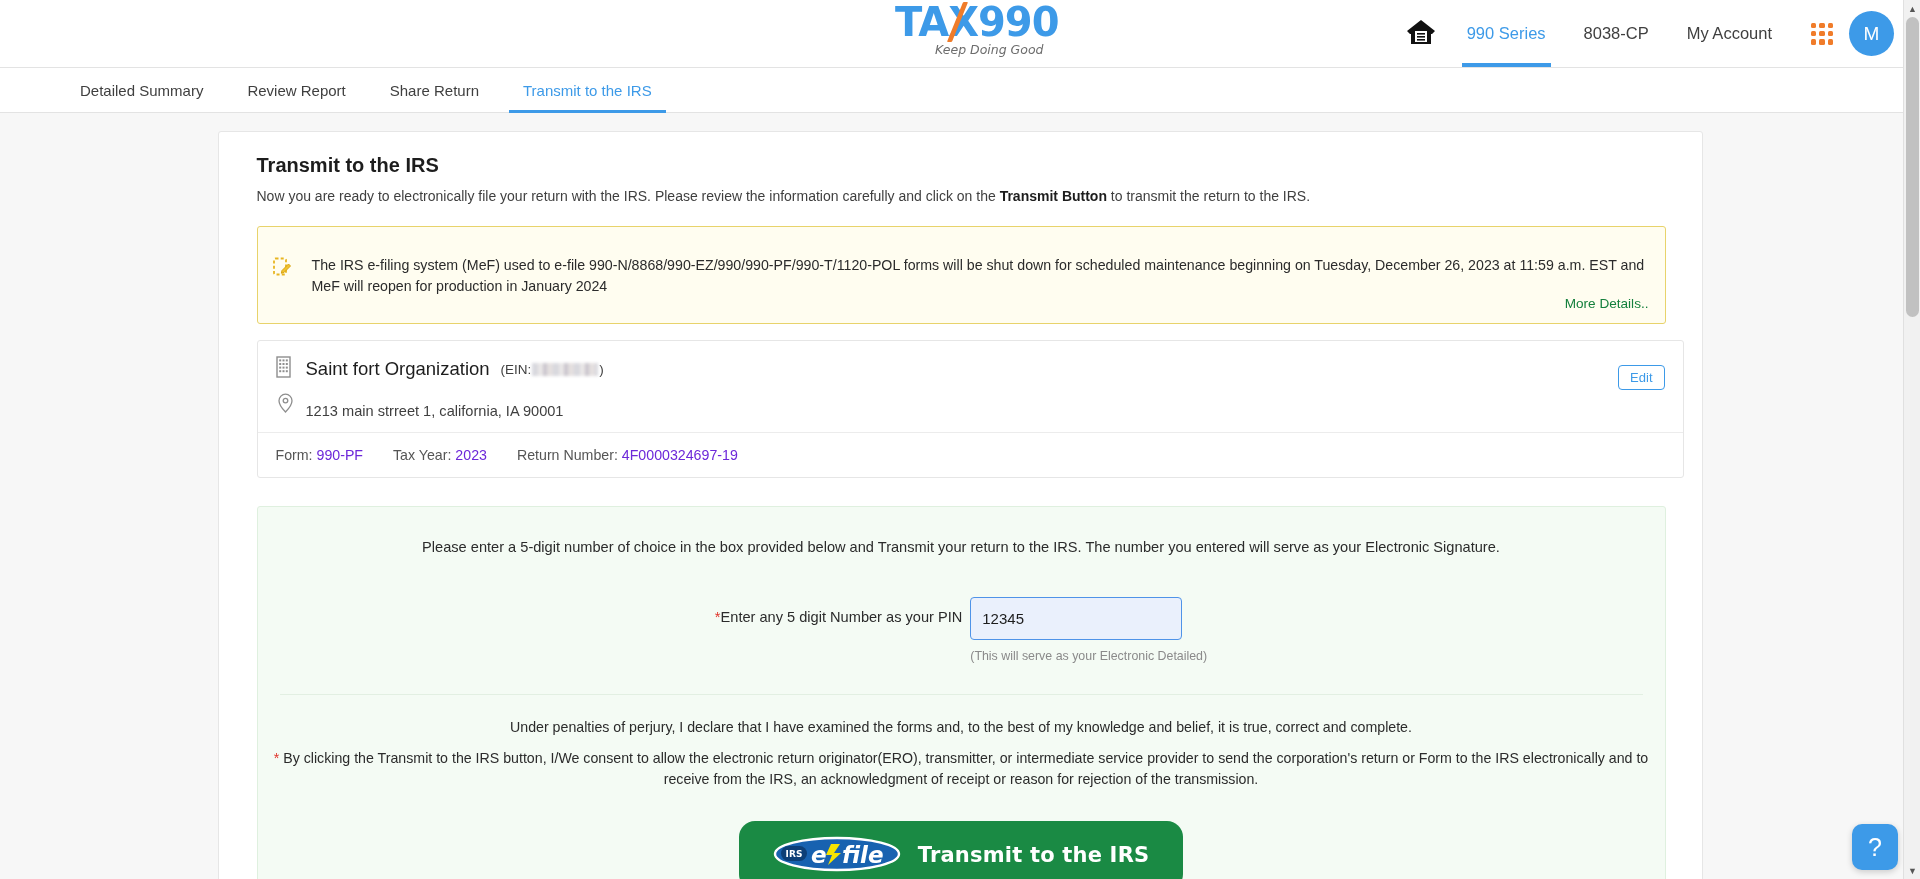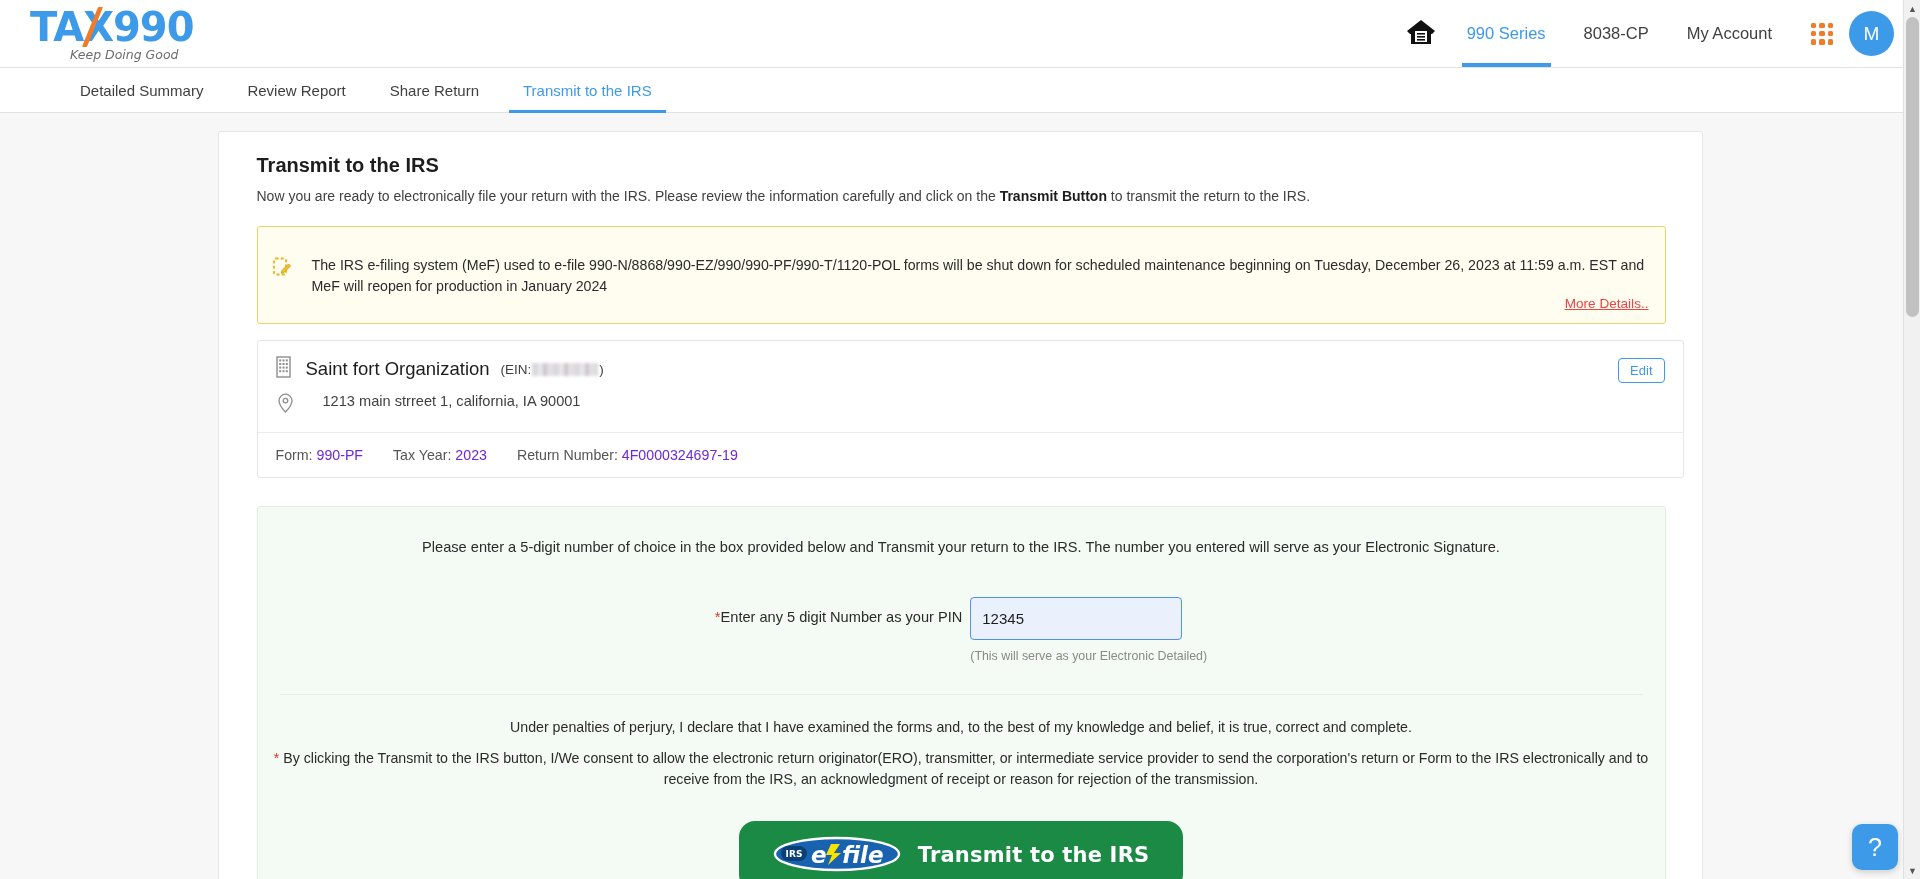--- a/index.html
+++ b/index.html
@@ -12,20 +12,21 @@
   }
 
   
   .header {
     position: relative;
     height: 67px;
     background: #ffffff;
     display: flex;
     align-items: center;
     padding: 0 0 0 30px;
+    flex-direction: column;
   }
   .logo-wrap { position: relative; width: 160px; height: 58px; }
   .logo-text {
     font-size: 40px;
     font-weight: 700;
     color: #3d9ae8;
     letter-spacing: -1px;
     line-height: 40px;
     position: absolute;
     top: 2px; left: 0;
@@ -167,22 +168,21 @@
   .alert-icon { flex: 0 0 auto; padding-top: 1px; }
   .alert-body { flex: 1 1 auto; }
   .alert-text {
     font-size: 14.2px;
     color: #2b2b2b;
     line-height: 1.45;
   }
   .alert-link-row { text-align: right; margin-top: -2px; }
   .alert-link {
     font-size: 13.6px;
-    color: #ef4444;
-    text-decoration: underline;
+    color: #15803d;
     cursor: pointer;
   }
 
   
   .orgcard {
     margin: 0 0 28px 20px;
     border: 1px solid #e6e6e6;
     border-radius: 3px;
   }
   .orgcard-top {
@@ -209,27 +209,27 @@
     background: repeating-linear-gradient(
       90deg,
       #d7d7dd 0px, #d7d7dd 6px,
       #e9e6e6 6px, #e9e6e6 11px,
       #c9c4cc 11px, #c9c4cc 15px,
       #e3dede 15px, #e3dede 21px);
     filter: blur(1.4px);
     opacity: .95;
   }
   .org-addr-row {
-    display: flex; align-items: flex-start; gap: 28px;
+    display: flex; align-items: flex-end; gap: 11px;
     margin-top: 11px;
   }
   .org-addr { font-size: 14.6px; color: #3f3f3f; }
   .edit-btn {
     position: absolute;
-    top: 17px; right: 18px;
+    top: 24px; right: 18px;
     border: 1px solid #3d9ae8;
     color: #3d9ae8;
     background: #fff;
     font-size: 13px;
     border-radius: 4px;
     padding: 4px 11px;
     cursor: pointer;
     font-family: "Liberation Sans", sans-serif;
   }
   .orgcard-bottom {

